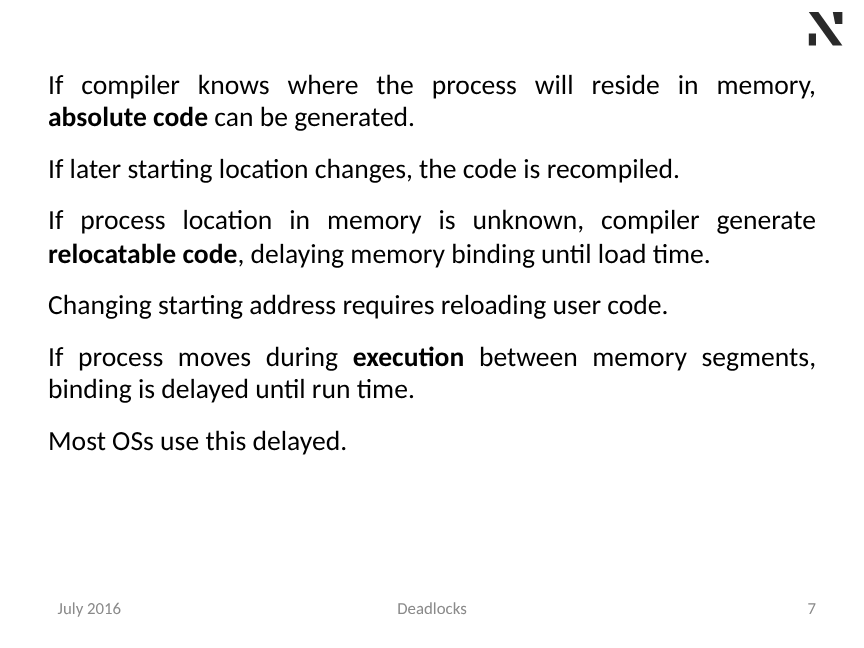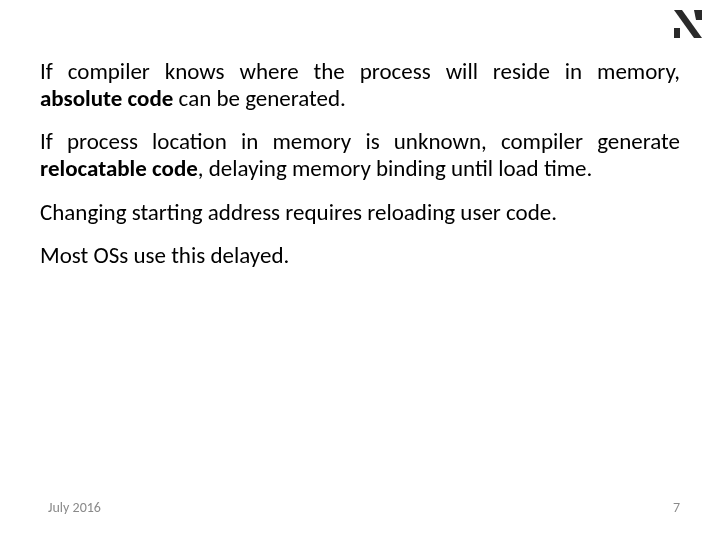--- a/index.html
+++ b/index.html
@@ -89,34 +89,41 @@
       </g>
     </svg>
   </div>
 
   <div class="content">
 
     <p class="para">
       <span>If compiler knows where the process will reside in memory, </span><b>absolute code</b><span> can be generated.</span>
     </p>
 
+    <p class="para">
+      <span>If later starting location changes, the code is recompiled.</span>
+    </p>
 
     <p class="para">
       <span>If process location in memory is unknown, compiler generate </span><b>relocatable code</b><span>, delaying memory binding until load time.</span>
     </p>
 
     <p class="para">
       <span>Changing starting address requires reloading user code.</span>
     </p>
 
+    <p class="para">
+      <span>If process moves during </span><b>execution</b><span> between memory segments, binding is delayed until run time.</span>
+    </p>
 
     <p class="para">
       <span>Most OSs use this delayed.</span>
     </p>
 
   </div>
 
   <div class="footer">
     <div class="footer-left">July 2016</div>
+    <div class="footer-center">Deadlocks</div>
     <div class="footer-right">7</div>
   </div>
 
 </div>
 
 </body></html>

